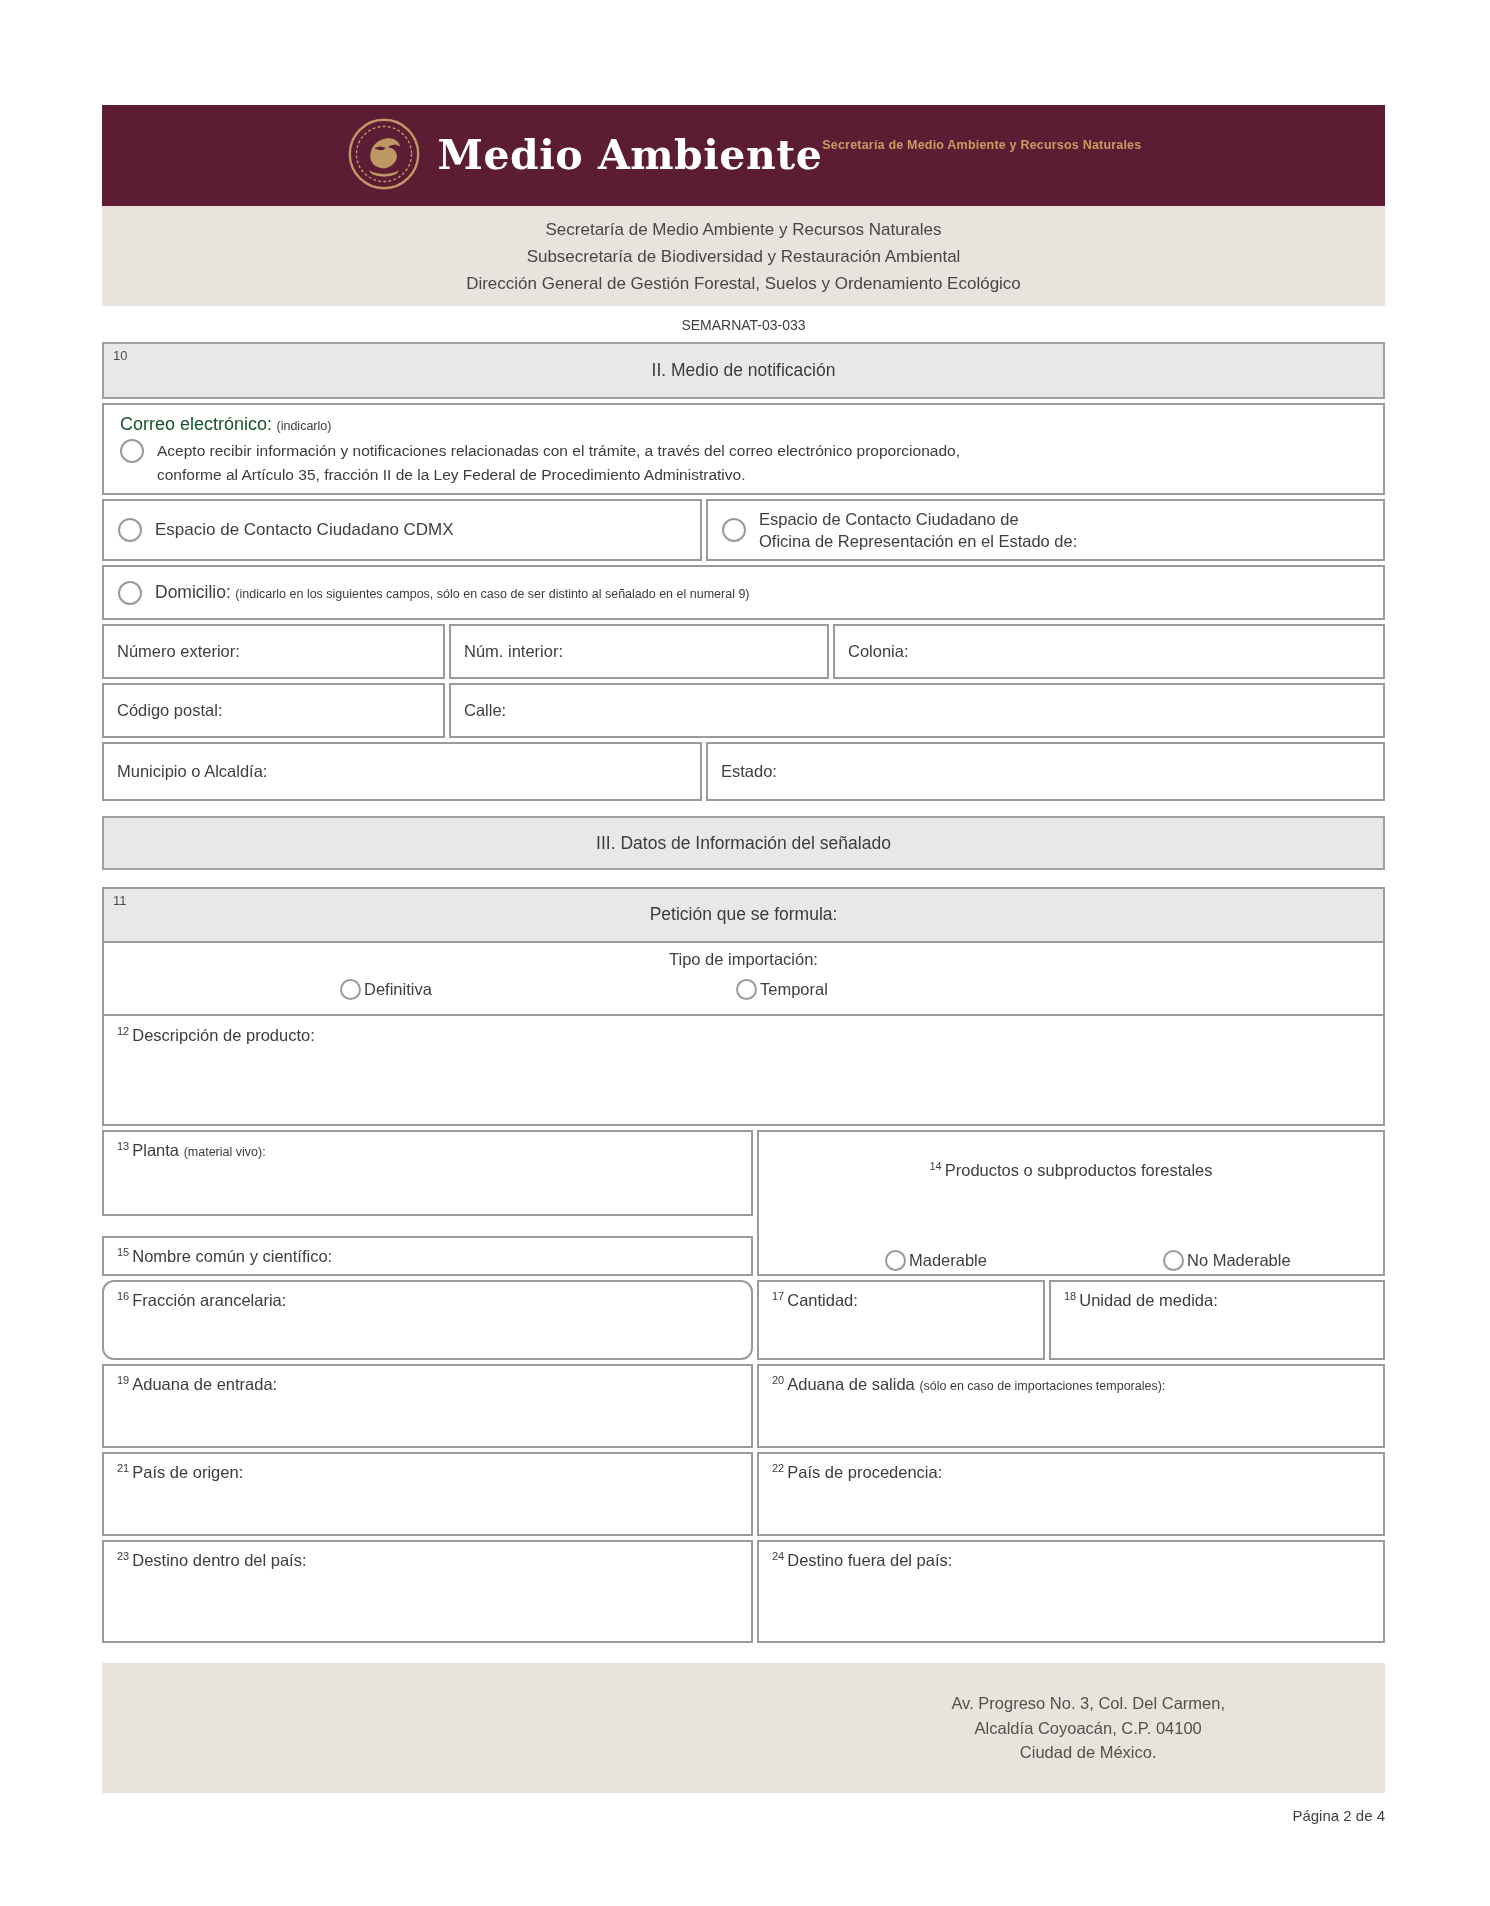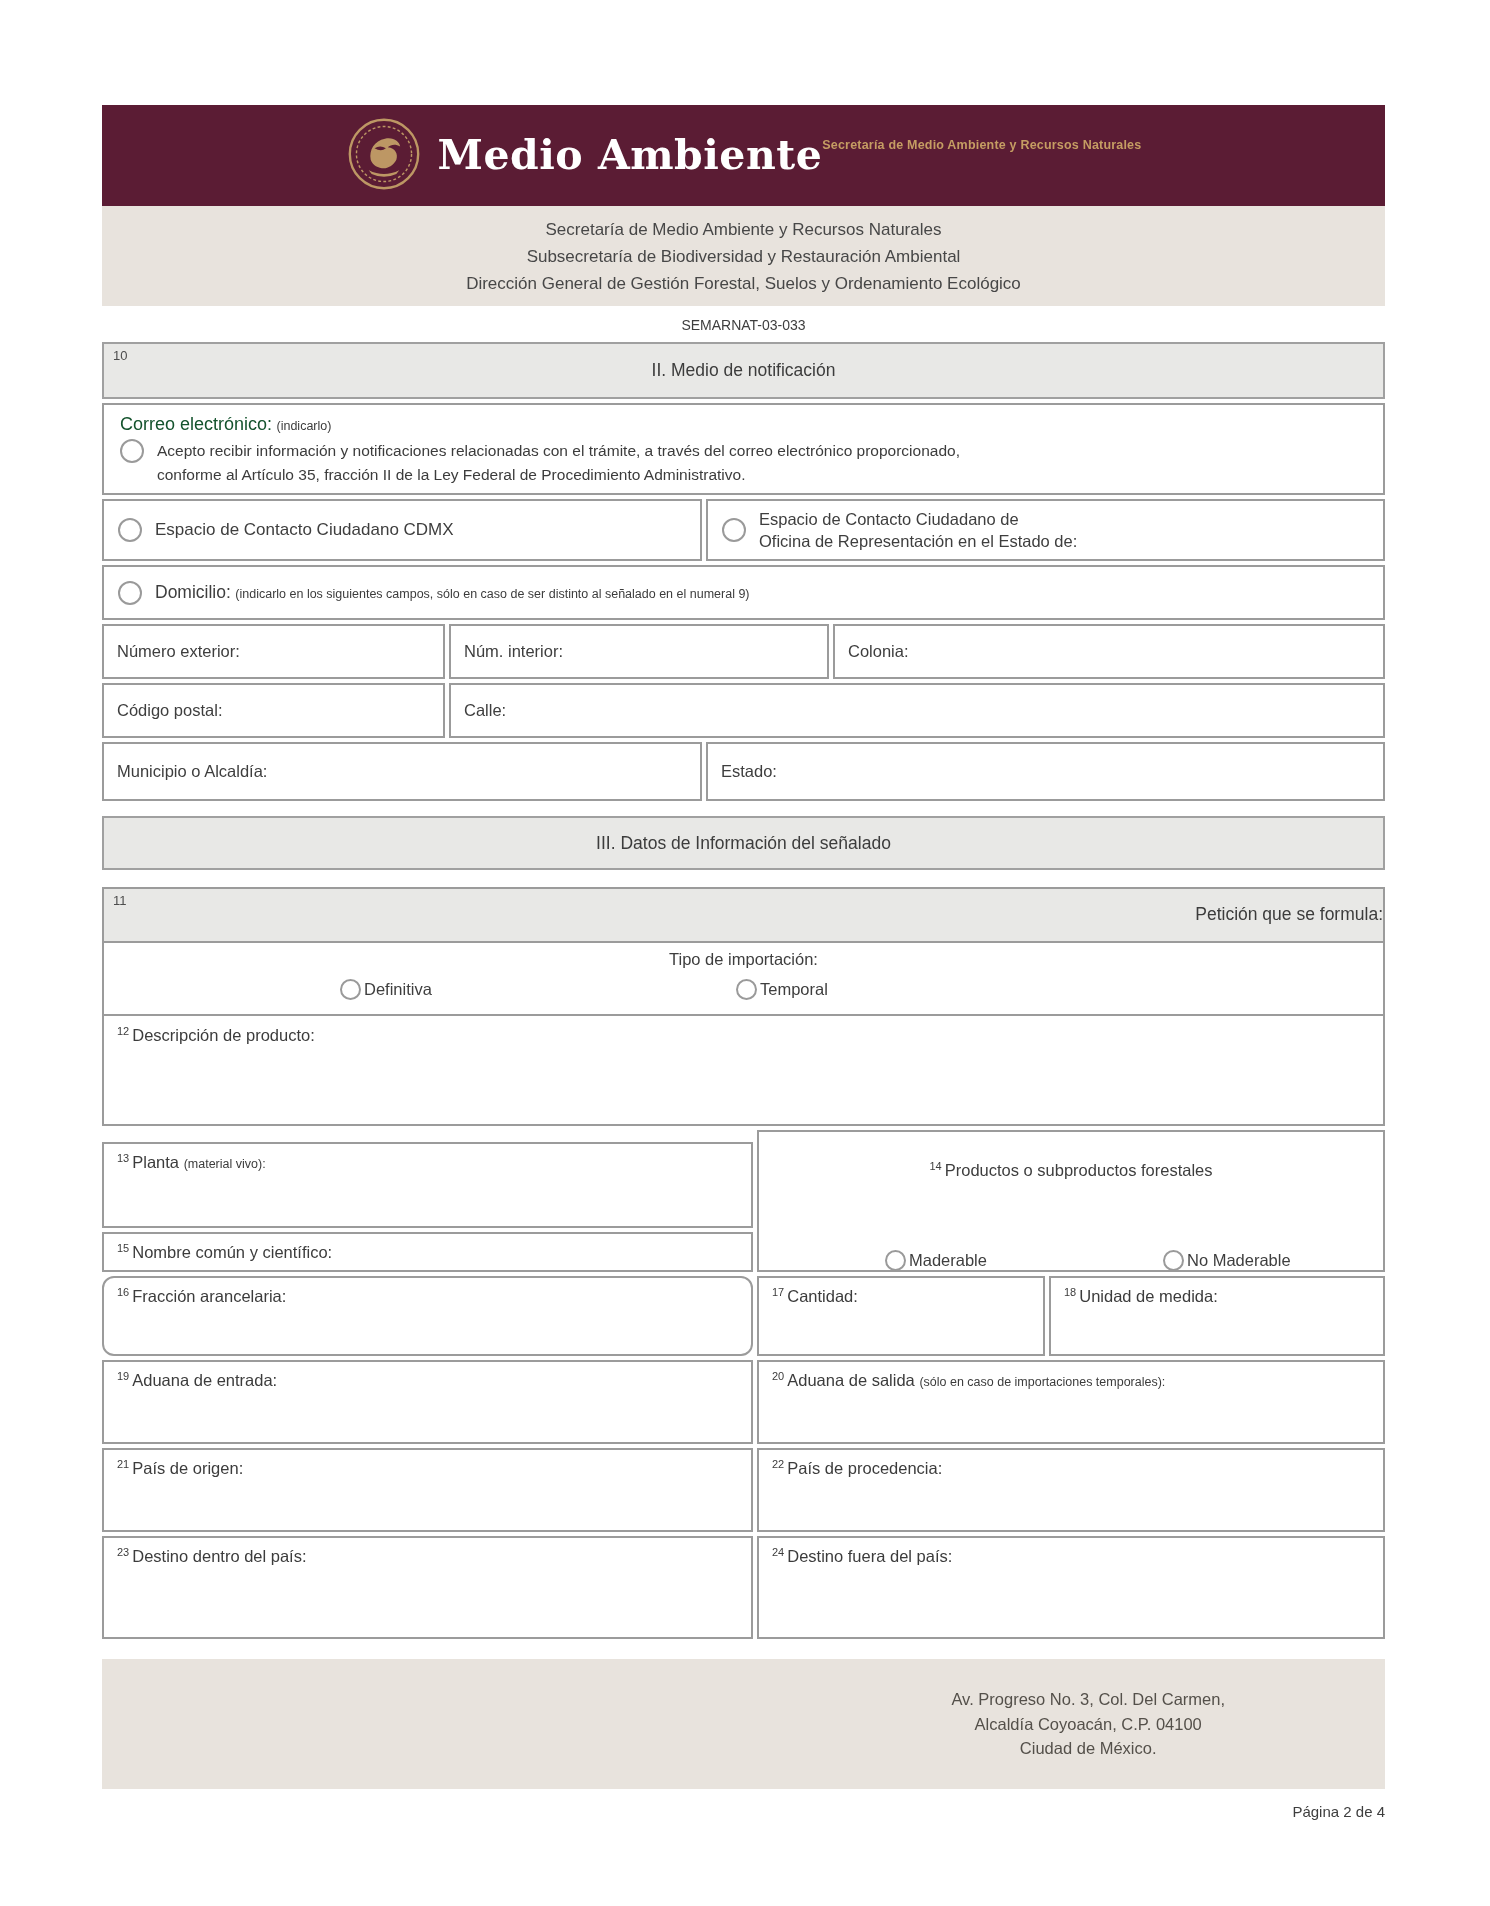--- a/index.html
+++ b/index.html
@@ -76,34 +76,34 @@
   .addr-row3 { height:59px; }
   .w-postal { width:343px; } .w-ext { width:343px; } .w-int { width:380px; } .w-muni { width:600px; }
   .grow { flex:1; }
 
   
   .h3-header { margin-top:15px; height:54px; }
   .h3-header .sec-title { line-height:50px; }
 
   .box11 { margin-top:17px; border:2px solid #9b9b9b; }
   .box11-head { background:#e8e8e6; height:54px; position:relative; border-bottom:2px solid #9b9b9b; }
-  .box11-head .sec-title { line-height:50px;text-align:right; }
+  .box11-head .sec-title { line-height:50px; }
   .tipo-area { height:73px; position:relative; border-bottom:2px solid #9b9b9b; }
   .tipo-label { text-align:center; font-size:16.5px; padding-top:7px; }
   .radio-group { position:absolute; display:flex; align-items:center; gap:3px; font-size:16.5px; }
   .rg-definitiva { left:236px; top:36px; }
   .rg-temporal { left:632px; top:36px; }
   .desc-area { height:108px; padding:9px 13px; }
 
   .field-label { font-size:16.5px; color:#3c3c3c; }
   .sup { font-size:11px; vertical-align:6px; margin-right:3px; }
   .pad-cell { padding:8px 13px; }
 
   .row1315-wrap { display:flex; gap:4px; margin-top:4px; }
-  .col-left { width:651px; display:flex; flex-direction:column; gap:4px;margin-top:12px; }
+  .col-left { width:651px; display:flex; flex-direction:column; gap:20px; }
   .cell13 { height:86px; }
   .cell15 { flex:1; }
   .cell14 { flex:1; position:relative; }
   .cell14-title { text-align:center; margin-top:28px; font-size:16.5px; }
   .rg-maderable { left:126px; top:118px; }
   .rg-nomaderable { left:404px; top:118px; }
 
   .row161718 { height:80px; }
   .w-f16 { width:651px;border-radius:12px; } .w-f17 { width:288px; }
   .h84 { height:84px;border-radius:12px; } .h103 { height:103px; }

